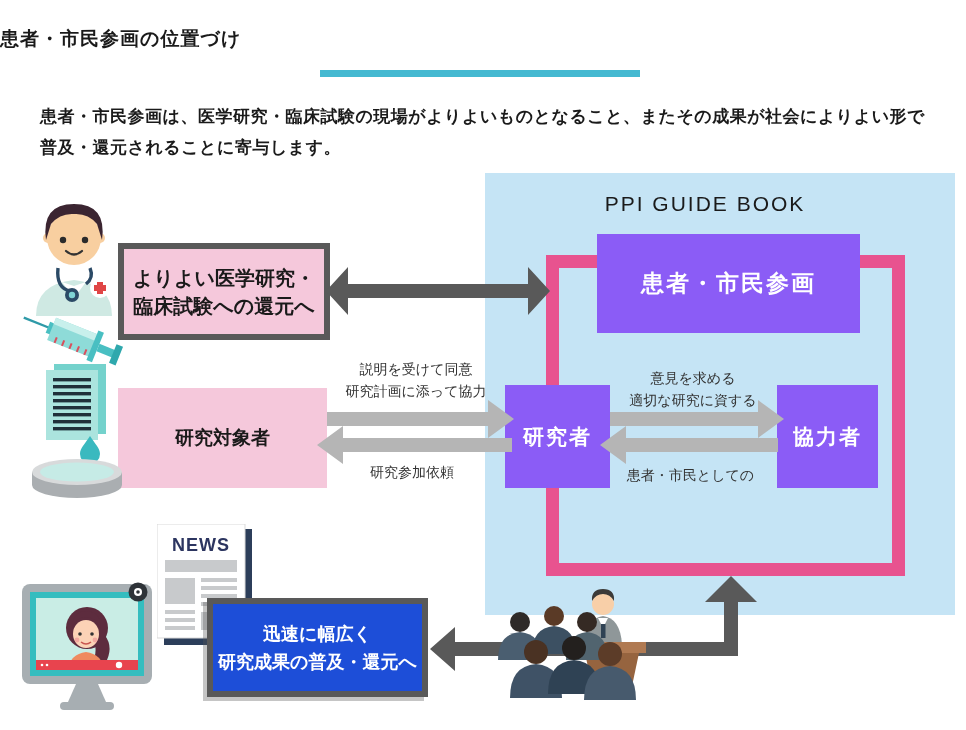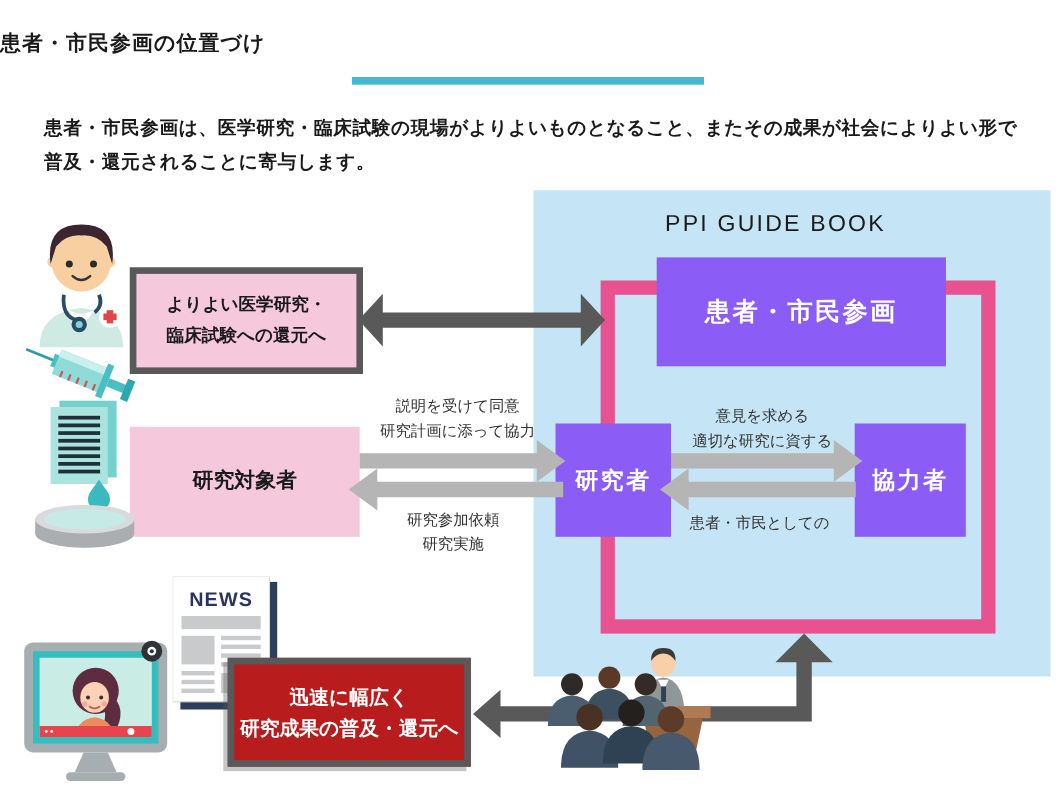--- a/index.html
+++ b/index.html
@@ -11,23 +11,23 @@
   .intro{left:40px;top:101px;width:902px;font-size:17px;font-weight:bold;line-height:31px;letter-spacing:.5px;}
   .panel{left:485px;top:173px;width:470px;height:442px;background:#c5e4f5;}
   .panel-heading{left:485px;top:192px;width:440px;text-align:center;font-size:21px;font-weight:normal;letter-spacing:2px;}
   .loop{left:546px;top:255px;width:359px;height:321px;border:13px solid #e8538f;box-sizing:border-box;}
   .pinkbox{background:#8b5cf6;color:#fff;font-weight:bold;display:flex;align-items:center;justify-content:center;letter-spacing:2px;}
   .box-ppi{left:597px;top:234px;width:263px;height:99px;font-size:23px;}
   .box-researcher{left:505px;top:385px;width:105px;height:103px;font-size:21px;}
   .box-collab{left:777px;top:385px;width:101px;height:103px;font-size:21px;}
   .lightbox{background:#f5c8db;display:flex;flex-direction:column;align-items:center;justify-content:center;
             font-weight:bold;text-align:center;box-sizing:border-box;}
-  .box-feedback{left:118px;top:243px;width:212px;height:97px;border:6px solid #595959;font-size:16px;line-height:28px;}
+  .box-feedback{left:118px;top:243px;width:212px;height:97px;border:6px solid #595959;font-size:20px;line-height:28px;}
   .box-subjects{left:118px;top:388px;width:209px;height:100px;font-size:19px;line-height:30px;}
-  .box-dissem{left:207px;top:598px;width:221px;height:99px;border:6px solid #595959;background:#b91c1c;color:#fff;
+  .box-dissem{left:207px;top:598px;width:221px;height:99px;border:6px solid #595959;background:#1d4ed8;color:#fff;
               display:flex;flex-direction:column;align-items:center;justify-content:center;font-weight:bold;
               text-align:center;font-size:18px;line-height:28px;box-sizing:border-box;
               box-shadow:-4px 4px 0 rgba(90,90,90,.35);}
   .arrow-label{font-size:14px;color:#333;text-align:center;line-height:22px;font-weight:500;}
   .lbl-consent{left:332px;top:358px;width:168px;}
   .lbl-request{left:332px;top:461px;width:160px;}
   .lbl-seek{left:608px;top:367px;width:170px;}
   .lbl-give{left:598px;top:464px;width:185px;}
   svg{display:block;}
 </style>
@@ -83,21 +83,20 @@
   <polygon fill="#b5b5b5" points="600,445 626,426 626,438 778,438 778,452 626,452 626,464"></polygon>
   <polygon fill="#595959" points="430,649 455,627 455,642 724,642 724,602 705,602 731,576 757,602 738,602 738,656 455,656 455,671"></polygon>
 </svg>
 
 <div class="abs arrow-label lbl-consent">
   <div>説明を受けて同意</div>
   <div>研究計画に添って協力</div>
 </div>
 <div class="abs arrow-label lbl-request">
   <div>研究参加依頼</div>
-  <div>研究実施</div>
 </div>
 <div class="abs arrow-label lbl-seek">
   <div>意見を求める</div>
   <div>適切な研究に資する</div>
 </div>
 <div class="abs arrow-label lbl-give">
   <div>患者・市民としての</div>
 </div>
 
 <svg class="abs" style="left:28px;top:198px;" width="92" height="118" viewBox="0 0 92 118">

